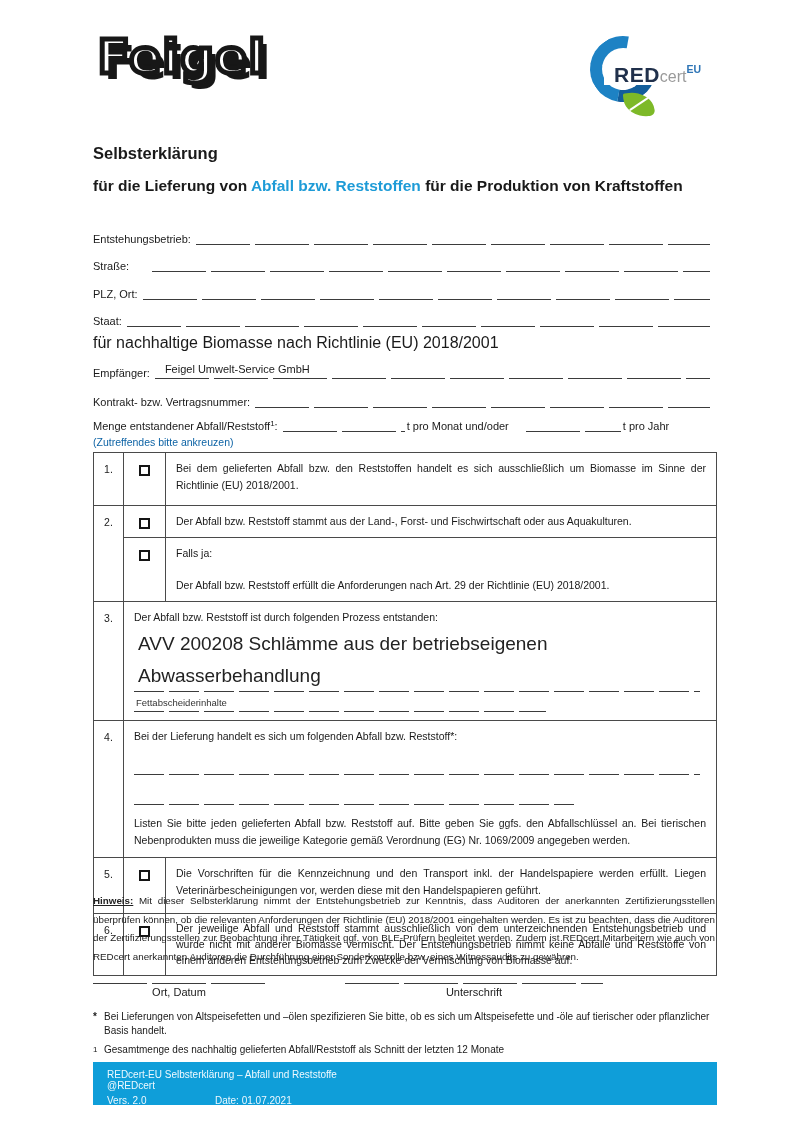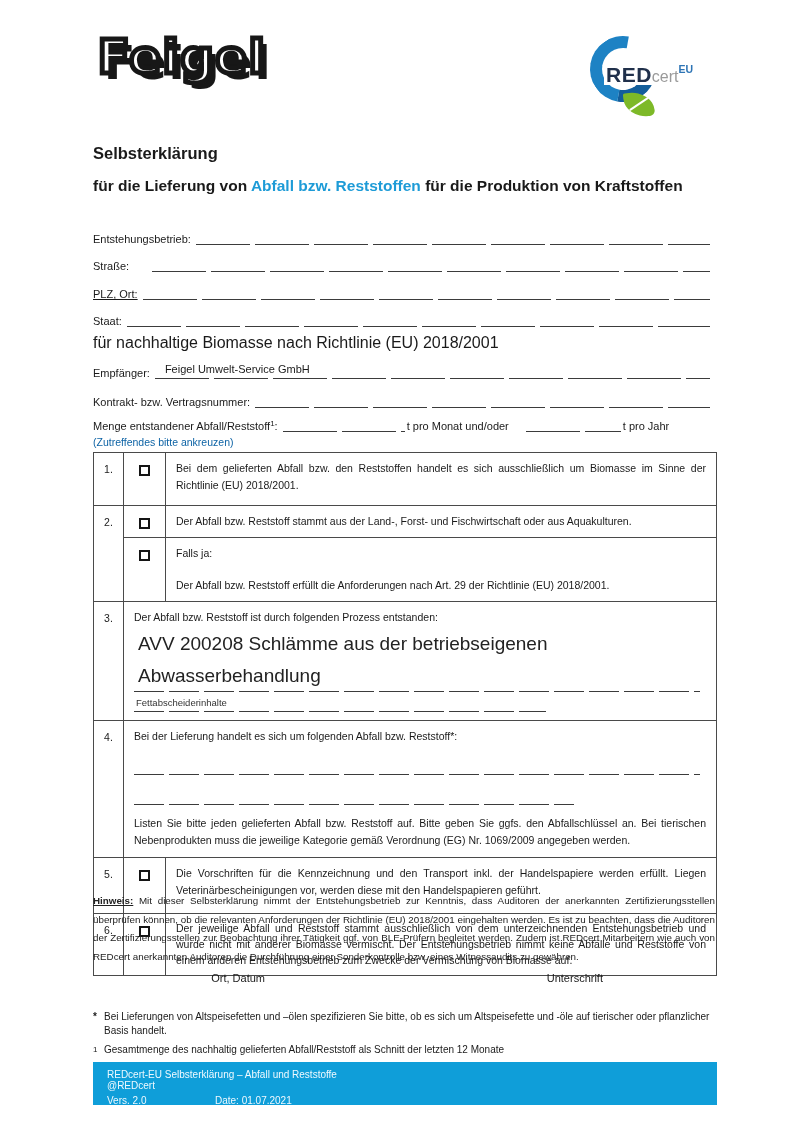--- a/index.html
+++ b/index.html
@@ -20,21 +20,21 @@
   }
   .redcert { position:absolute; left:586px; top:26px; width:132px; height:100px; }
   .rc-ring {
     position:absolute; left:4px; top:10px; width:66px; height:66px;
     border-radius:50%; border:12px solid #1d82c4;
     border-right-color:transparent;
     border-bottom-color:#135e9b;
     transform:rotate(-35deg);
   }
   .rc-text {
-    position:absolute; left:18px; top:38px; background:#ffffff; padding:0 2px;
+    position:absolute; left:18px; top:38px; background:#ffffff; padding:0 10px;
     white-space:nowrap; line-height:1;
   }
   .rc-red  { font-size:21px; font-weight:bold; color:#20304b; letter-spacing:0.5px; }
   .rc-cert { font-size:16px; color:#9a9a9a; }
   .rc-eu   { font-size:10.5px; font-weight:bold; color:#2d74b5; vertical-align:9px; }
   .rc-leaf {
     position:absolute; left:38px; top:66px; width:30px; height:25px;
     background:#7db928; border-radius:2px 90% 6px 90%;
     transform:rotate(-6deg);
   }
@@ -85,21 +85,21 @@
   .blankrow { height:18px; margin-top:12px; }
   .note-gap { margin-top:10px; }
   
   .hinweis {
     position:absolute; left:93px; top:892px; width:622px;
     font-size:9.8px; line-height:1.9; text-align:justify; color:#222;
   }
   .hinweis b { text-decoration:underline; }
   
   .sig { position:absolute; left:93px; top:970px; width:622px; display:flex; }
-  .sig-block { display:flex; flex-direction:row;justify-content:flex-end; }
+  .sig-block { display:flex; flex-direction:column; }
   .sig-line { height:14px; }
   .sig-lbl { font-size:11px; text-align:center; padding-top:2px; }
   .sig-b1 { width:172px; }
   .sig-b2 { width:258px; margin-left:80px; }
   
   .fnotes { position:absolute; left:93px; top:1010px; width:624px; font-size:10px; line-height:1.4; }
   .fn { display:flex; margin-bottom:5px; }
   .fn-marker { width:11px; flex:none; font-weight:bold; }
   .fn-marker-sup { width:11px; flex:none; font-size:8px; padding-top:1px; }
   
@@ -133,21 +133,21 @@
   </div>
 
   <div class="fieldrow" style="top:228px; height:17px;">
     <span class="lbl">Entstehungsbetrieb:</span>
     <span class="line bl"></span>
   </div>
   <div class="fieldrow" style="top:255px; height:17px;gap:18px;">
     <span class="lbl">Straße:</span>
     <span class="line bl"></span>
   </div>
-  <div class="fieldrow" style="top:283px; height:17px;text-decoration:underline;">
+  <div class="fieldrow" style="top:283px; height:17px;">
     <span class="lbl">PLZ, Ort:</span>
     <span class="line bl"></span>
   </div>
   <div class="fieldrow" style="top:310px; height:17px;">
     <span class="lbl">Staat:</span>
     <span class="line bl"></span>
   </div>
 
   <div class="static-line" style="top:334px;">für nachhaltige Biomasse nach Richtlinie (EU) 2018/2001</div>
 

